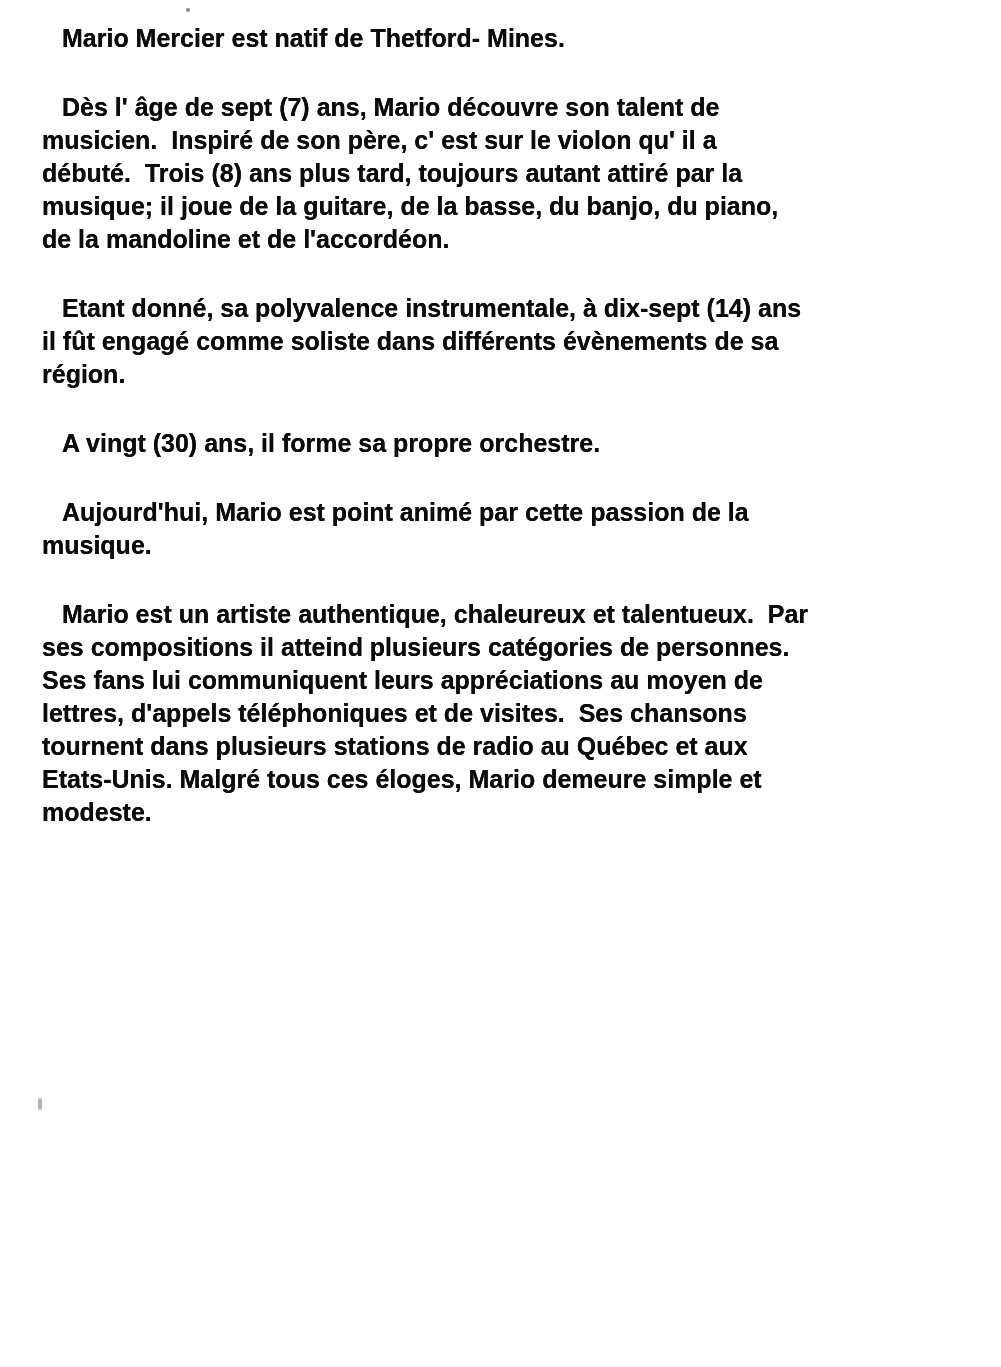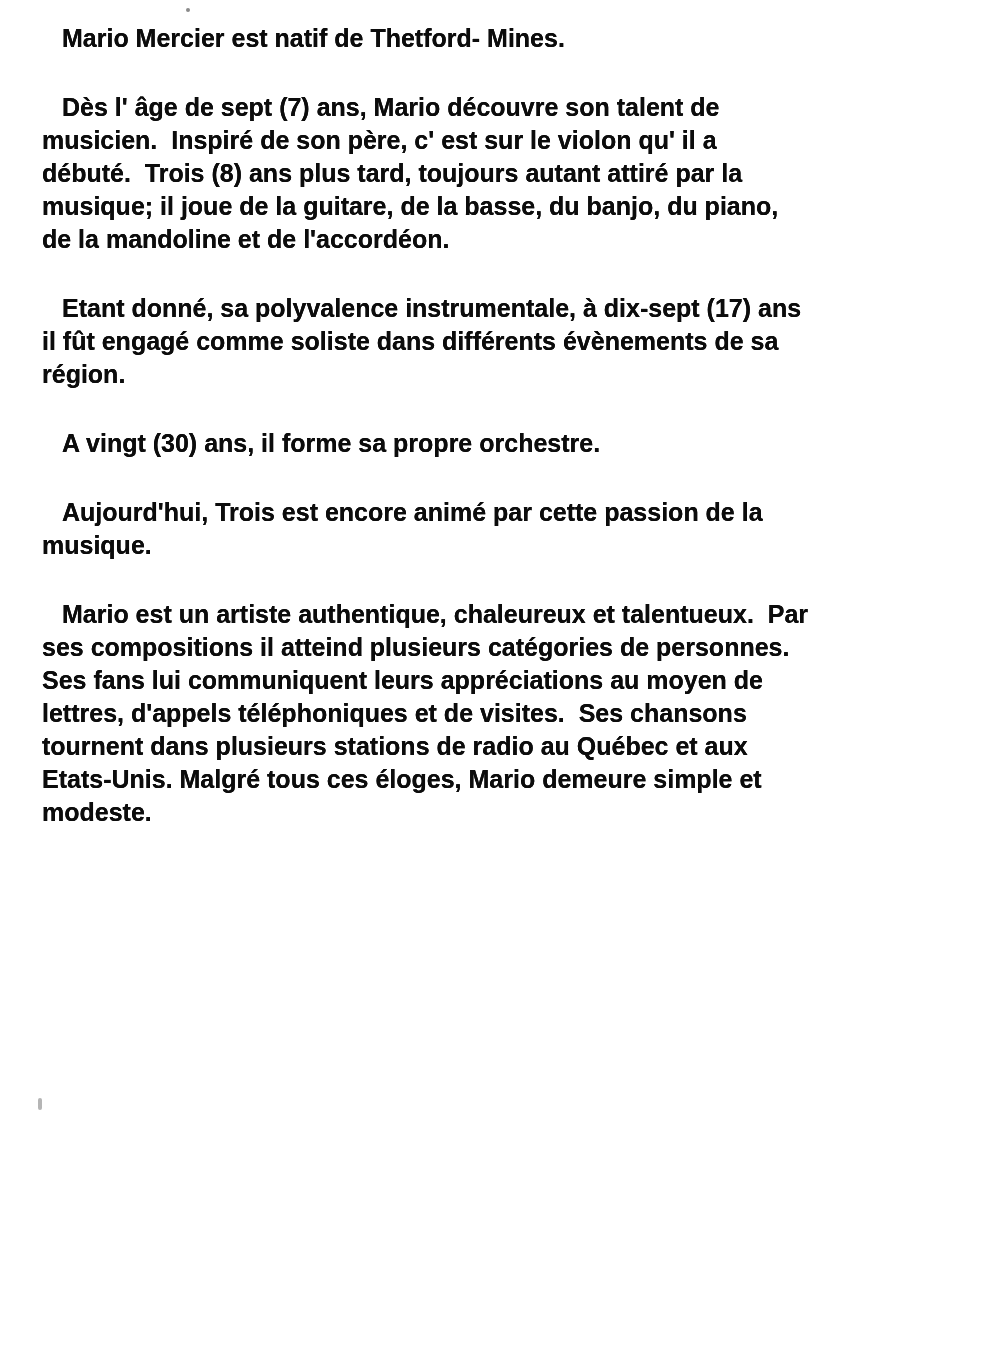--- a/index.html
+++ b/index.html
@@ -58,25 +58,25 @@
 <div class="page">
   <div class="speck speck-top"></div>
   <div class="speck speck-left"></div>
   <div class="doc-body" id="doc-body">
       <p class="para">Mario Mercier est natif de Thetford- Mines.</p>
       <p class="para">Dès l' âge de sept (7) ans, Mario découvre son talent de
 musicien.  Inspiré de son père, c' est sur le violon qu' il a
 débuté.  Trois (8) ans plus tard, toujours autant attiré par la
 musique; il joue de la guitare, de la basse, du banjo, du piano,
 de la mandoline et de l'accordéon.</p>
-      <p class="para">Etant donné, sa polyvalence instrumentale, à dix-sept (17) ans
+      <p class="para">Etant donné, sa polyvalence instrumentale, à dix-sept (14) ans
 il fût engagé comme soliste dans différents évènements de sa
 région.</p>
       <p class="para">A vingt (30) ans, il forme sa propre orchestre.</p>
-      <p class="para">Aujourd'hui, Trois est encore animé par cette passion de la
+      <p class="para">Aujourd'hui, Mario est point animé par cette passion de la
 musique.</p>
       <p class="para">Mario est un artiste authentique, chaleureux et talentueux.  Par
 ses compositions il atteind plusieurs catégories de personnes.
 Ses fans lui communiquent leurs appréciations au moyen de
 lettres, d'appels téléphoniques et de visites.  Ses chansons
 tournent dans plusieurs stations de radio au Québec et aux
 Etats-Unis. Malgré tous ces éloges, Mario demeure simple et
 modeste.</p>
     </div>
 </div>

